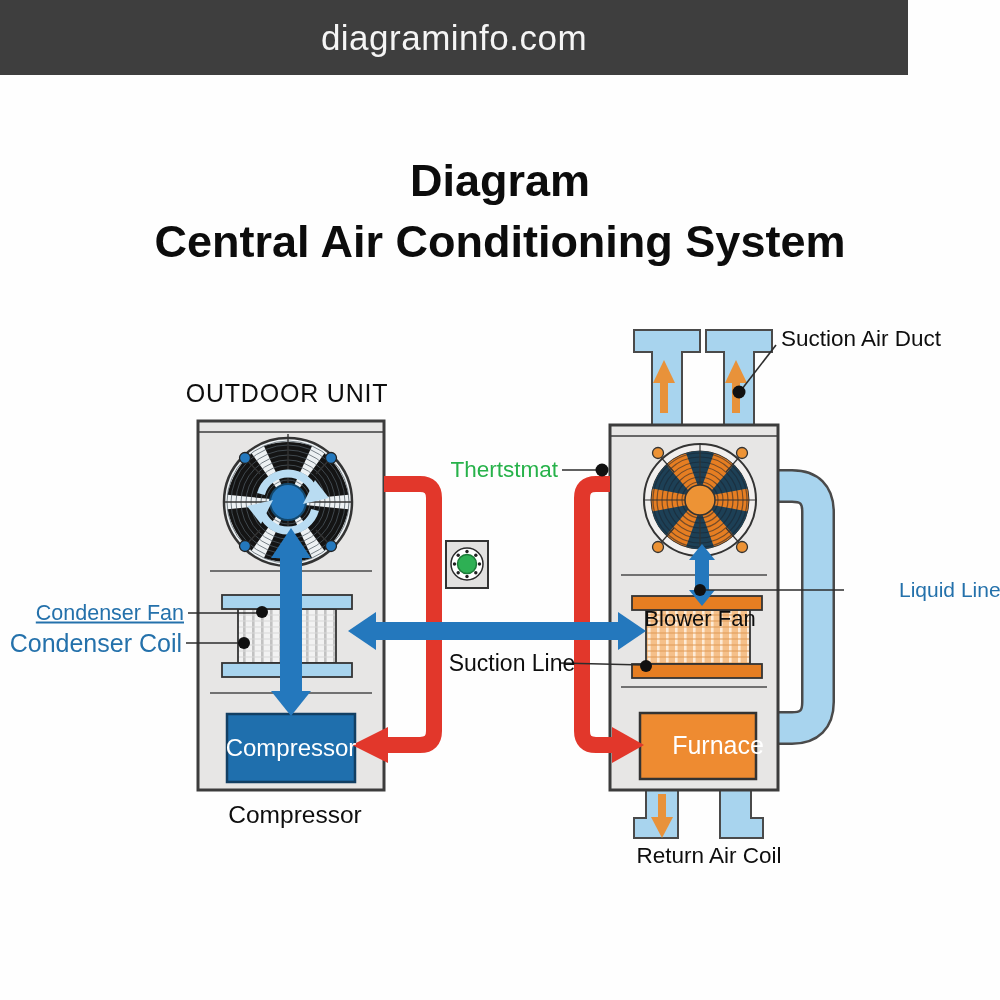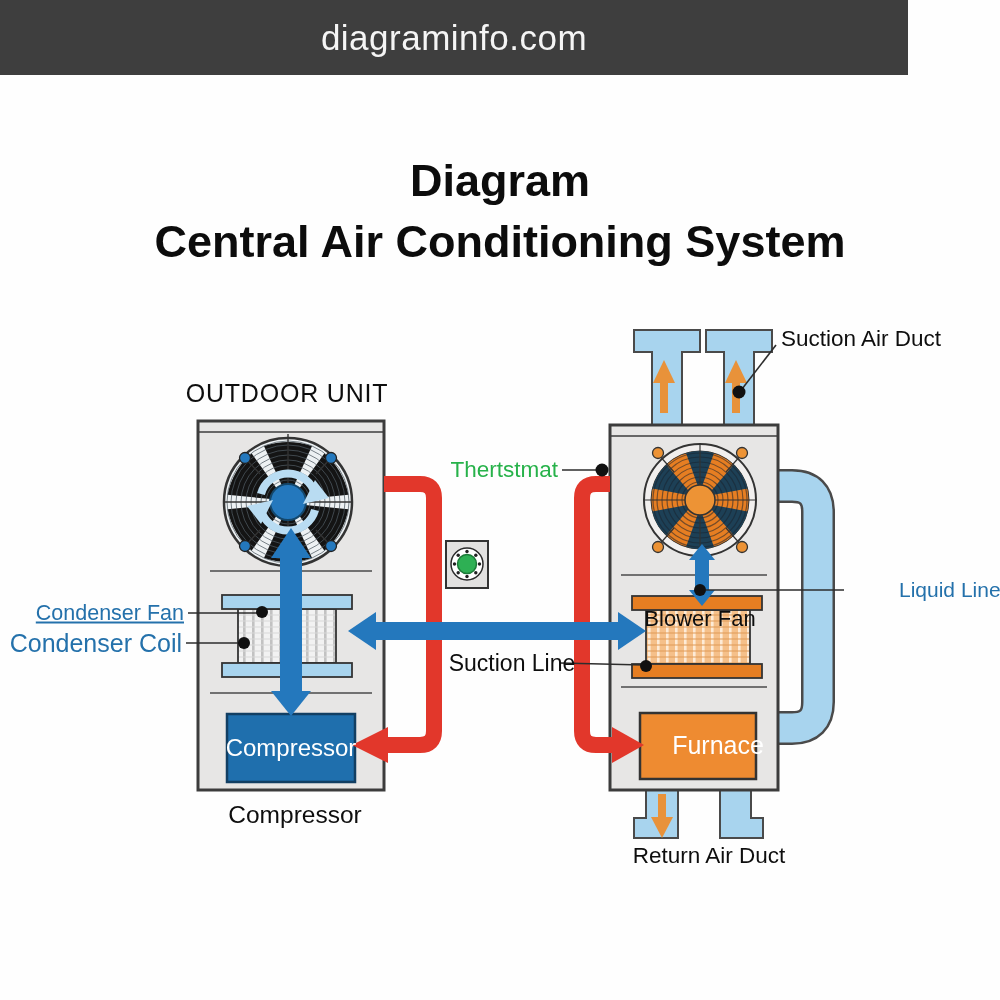--- a/index.html
+++ b/index.html
@@ -258,19 +258,19 @@
   <div class="lbl black" style="left:295px;top:815px;font-size:24.5px;font-weight:500;">Compressor</div>
 
   <div class="lbl black" style="left:512px;top:663px;font-size:23px;font-weight:500;">Suction Line</div>
 
   <div class="lbl-r greenlbl" style="right:442px;top:470px;font-size:22.5px;font-weight:500;">Thertstmat</div>
 
   <div class="lbl-l bluelbl" style="left:899px;top:590px;font-size:21px;font-weight:500;">Liquid Line</div>
 
   <div class="lbl-l black" style="left:781px;top:339px;font-size:22.5px;font-weight:500;">Suction Air Duct</div>
 
-  <div class="lbl black" style="left:709px;top:856px;font-size:22.5px;font-weight:500;">Return Air Duct</div>
+  <div class="lbl black" style="left:709px;top:856px;font-size:22.5px;font-weight:500;">Return Air Coil</div>
 
   <div class="lbl black" style="left:700px;top:619px;font-size:22px;font-weight:500;">Blower Fan</div>
 
   <div class="lbl white" style="left:698px;top:745px;font-size:25px;font-weight:500;margin-left:20px;">Furnace</div>
 
 </div>
 
 </body></html>

